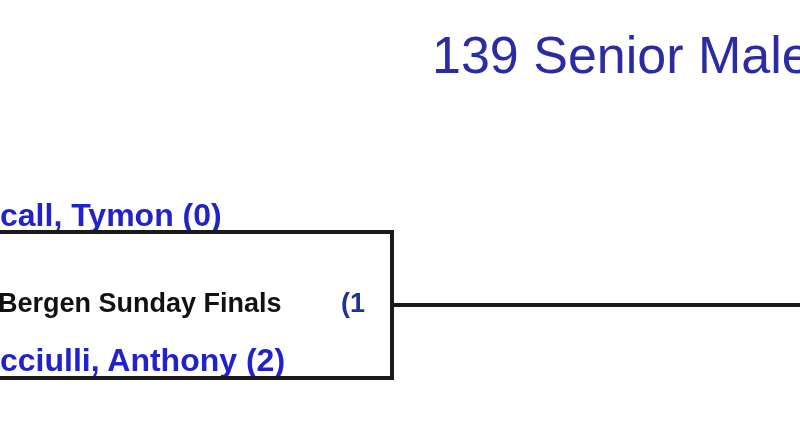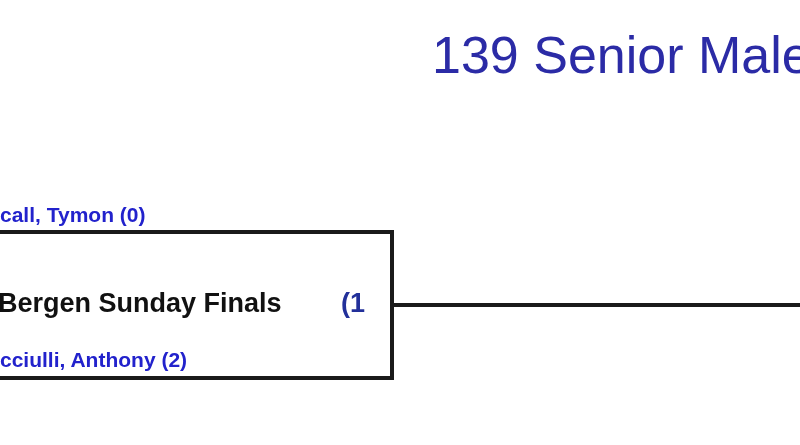--- a/index.html
+++ b/index.html
@@ -21,21 +21,21 @@
   .page-title{
     position:absolute;
     left:432px;top:29px;
     font-size:52px;line-height:52px;
     font-weight:400;
     color:var(--title);
     white-space:nowrap;
   }
   .competitor{
     position:absolute;
-    font-size:21px;line-height:26px;
+    font-size:32px;line-height:26px;
     font-weight:700;
     color:var(--competitor);
     white-space:nowrap;
     text-decoration:none;
     cursor:pointer;
   }
   .competitor.top{left:0px;top:202px;}
   .competitor.bottom{left:0px;top:347px;}
   .match-label{
     position:absolute;

